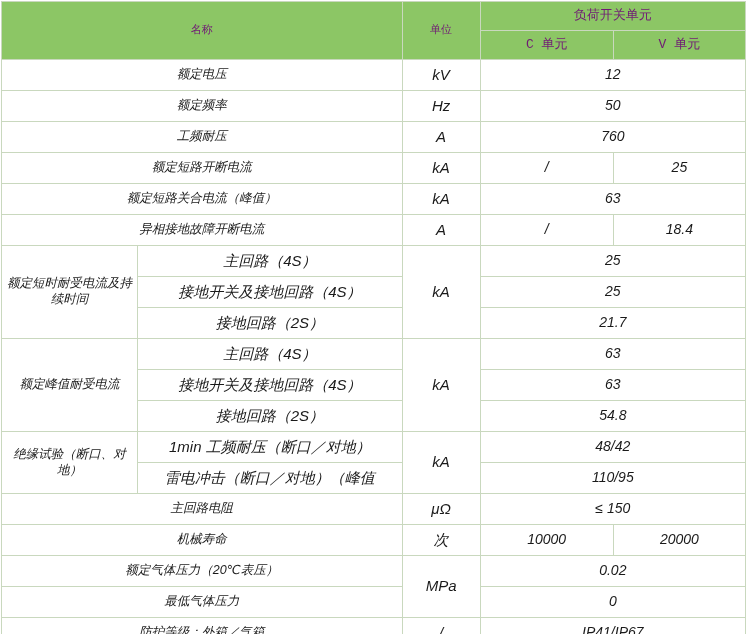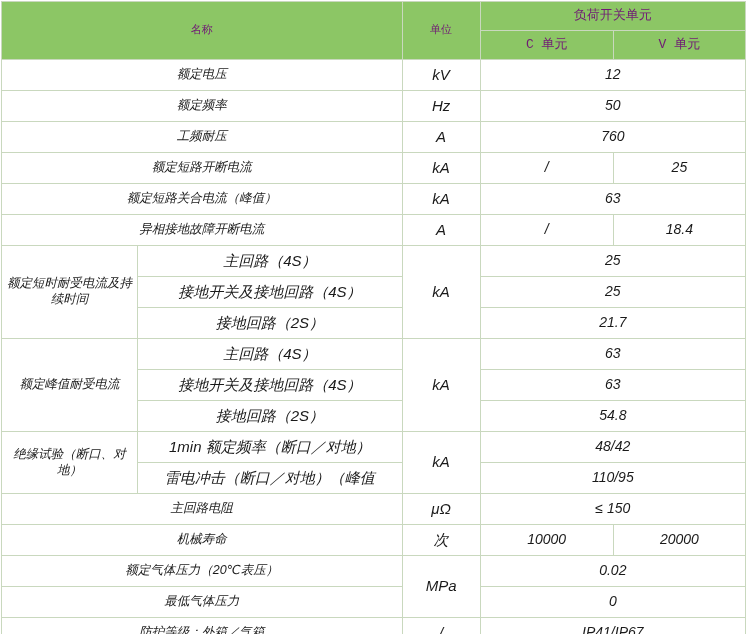--- a/index.html
+++ b/index.html
@@ -162,21 +162,21 @@
         <td class="rowcell subname">接地开关及接地回路（4S）</td>
         <td class="rowcell valcell" colspan="2">63</td>
       </tr>
       <tr>
         <td class="rowcell subname">接地回路（2S）</td>
         <td class="rowcell valcell" colspan="2">54.8</td>
       </tr>
 
       <tr>
         <td class="rowcell groupname" rowspan="2">绝缘试验（断口、对地）</td>
-        <td class="rowcell subname">1min 额定频率（断口／对地）</td>
+        <td class="rowcell subname">1min 工频耐压（断口／对地）</td>
         <td class="rowcell unitcell" rowspan="2">kA</td>
         <td class="rowcell valcell" colspan="2">48/42</td>
       </tr>
       <tr>
         <td class="rowcell subname">雷电冲击（断口／对地）（峰值</td>
         <td class="rowcell valcell" colspan="2">110/95</td>
       </tr>
 
       <tr>
         <td class="rowcell namecell" colspan="2">主回路电阻</td>

